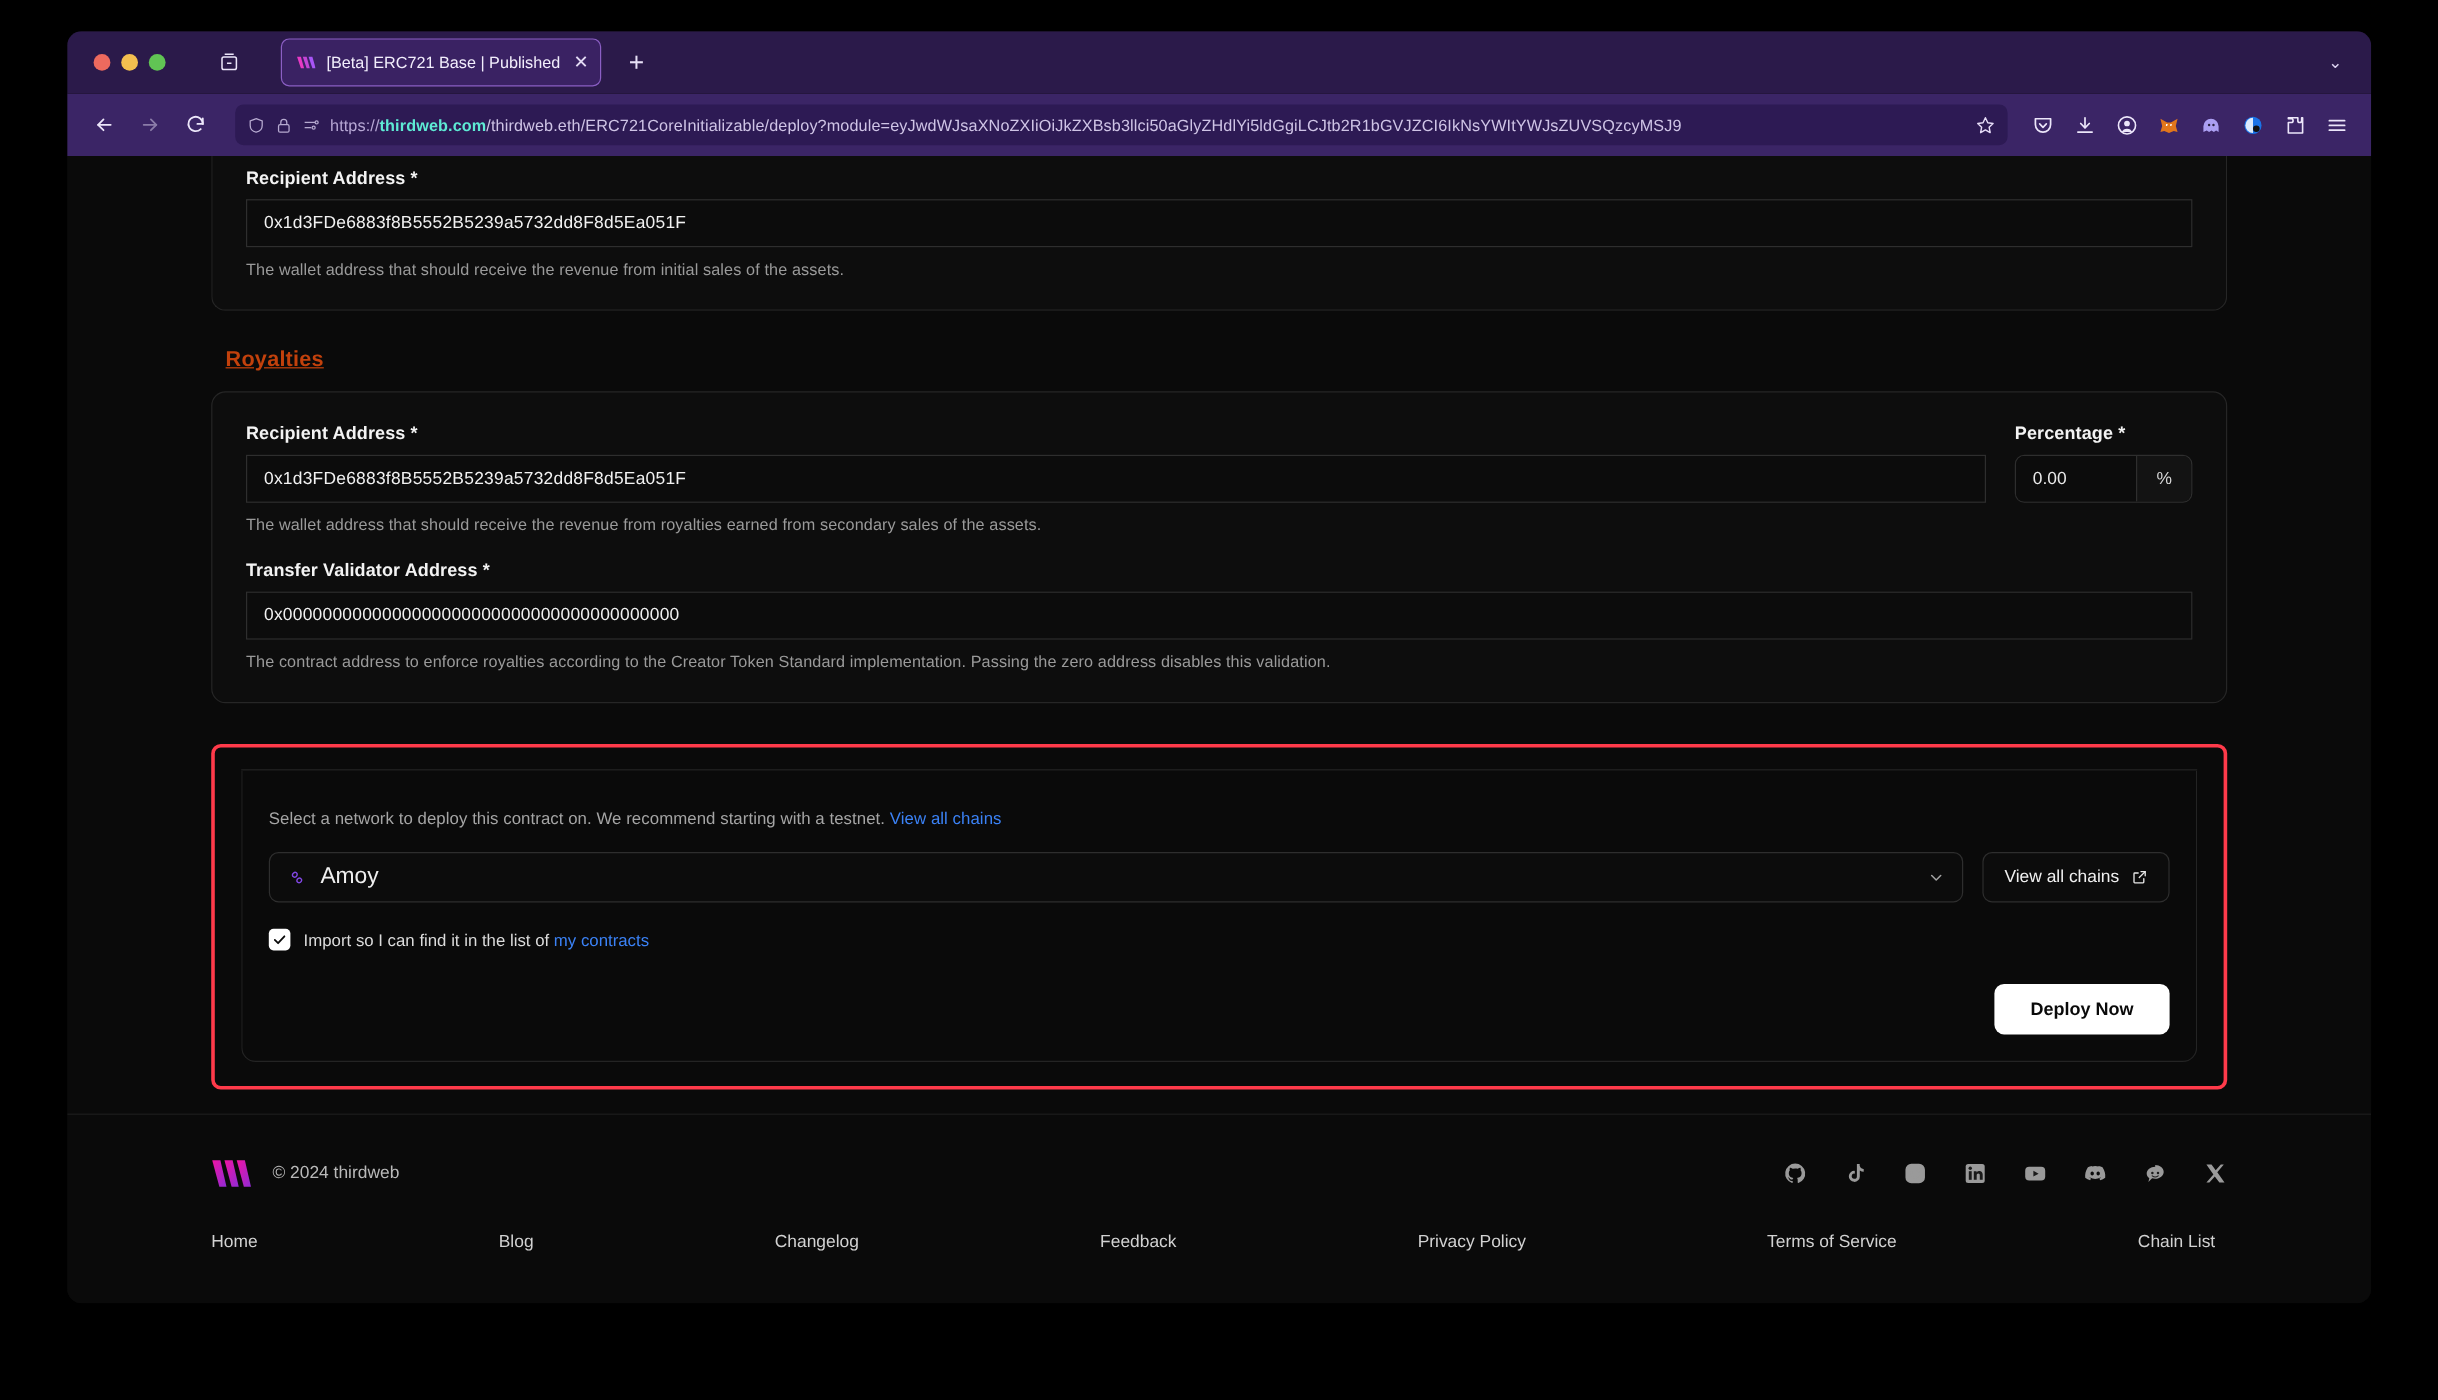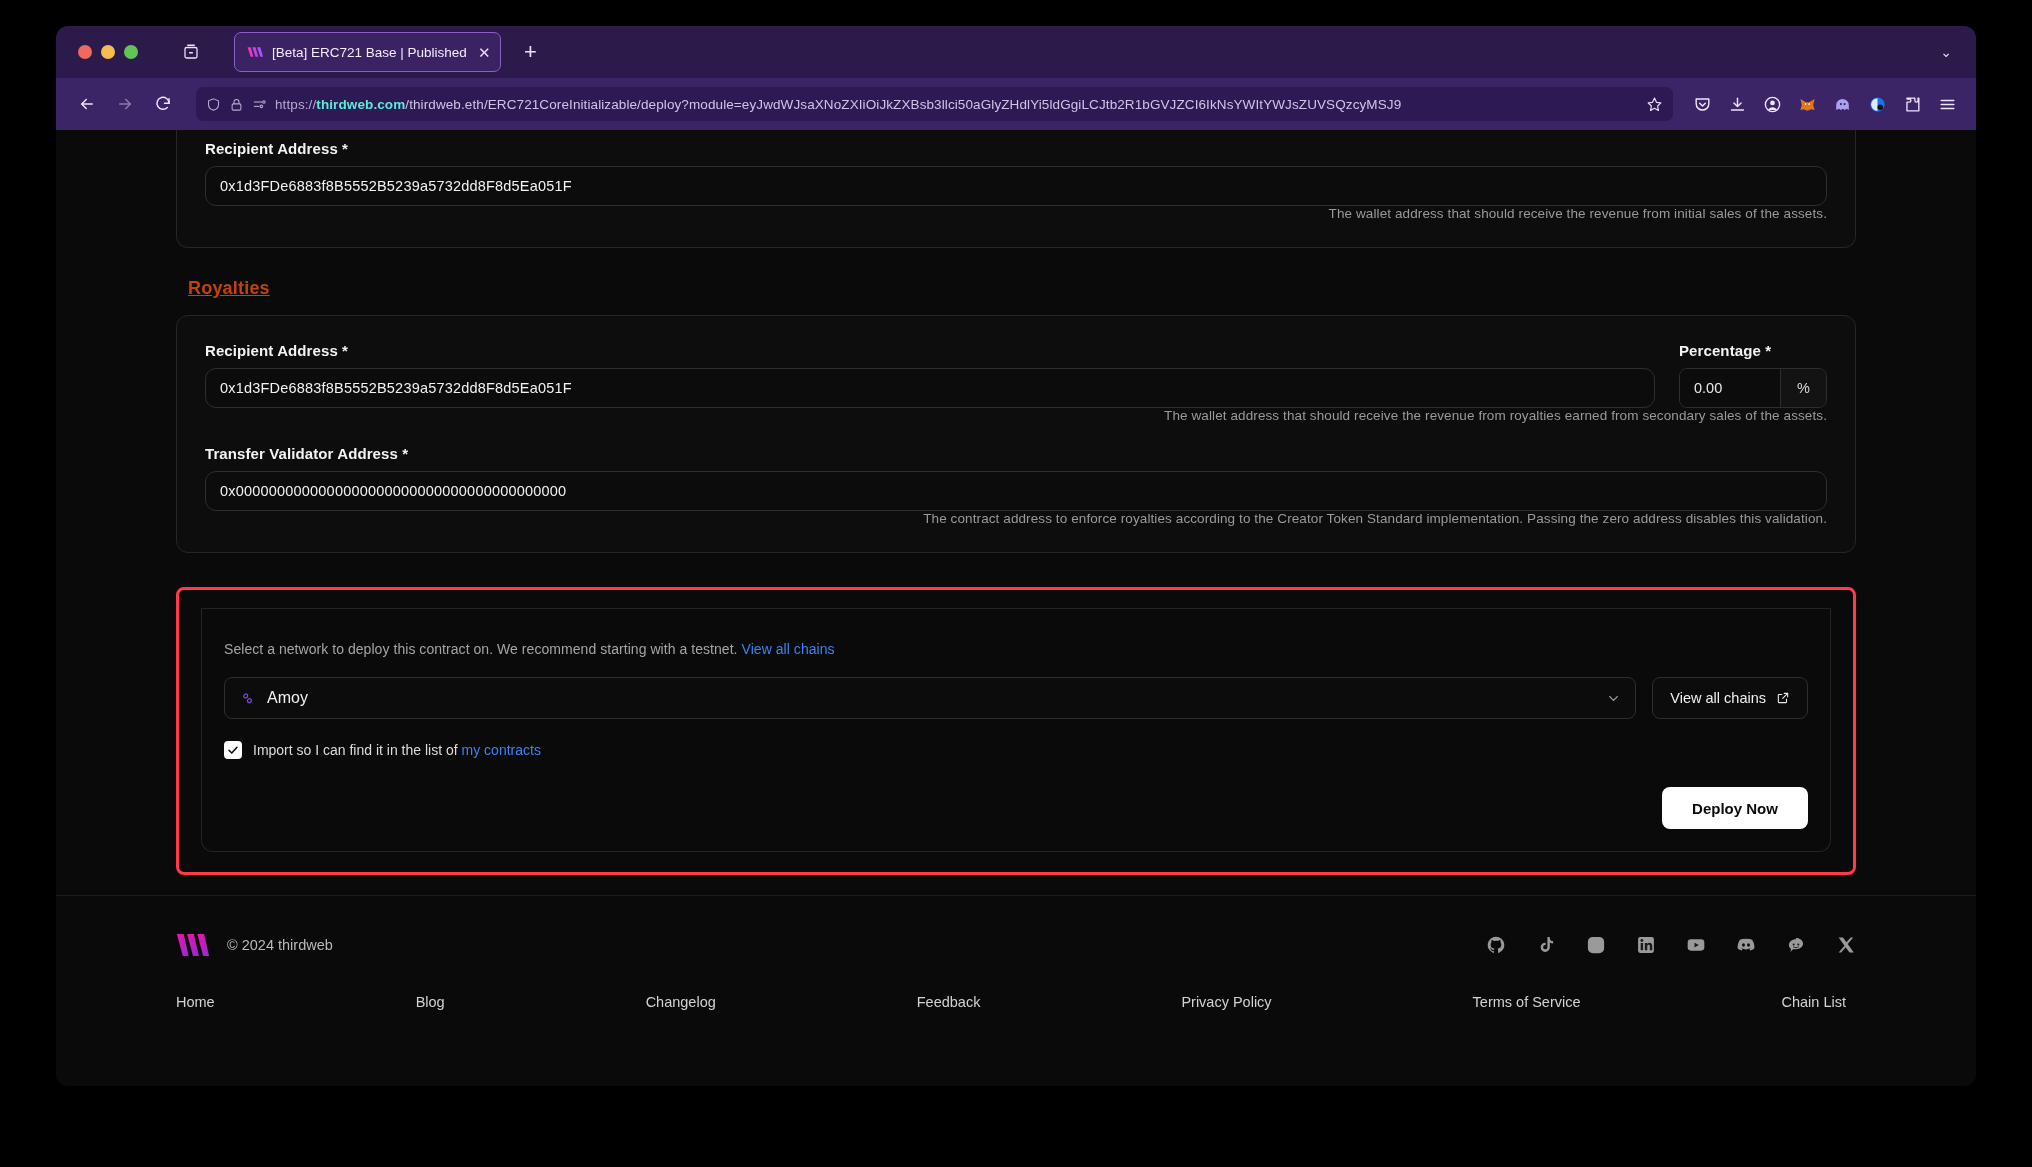--- a/index.html
+++ b/index.html
@@ -148,34 +148,34 @@
   .field-label {
     font-size: 15px;
     font-weight: 700;
     color: #f3f3f3;
     margin-bottom: 9px;
     letter-spacing: .1px;
   }
   .input {
     height: 40px;
     border: 1px solid #2e2e2e;
-    border-radius: 11px;
+    border-radius: 0;
     background: #0c0c0c;
     color: #f2f2f2;
     font-size: 14.5px;
     display: flex;
     align-items: center;
     padding: 0 14px;
     letter-spacing: .2px;
   }
   .helper {
+    margin-top: 11px;
     font-size: 13.5px;
     color: #9a9a9a;
     letter-spacing: .1px;
-    text-align: right;
   }
   .section-title {
     font-size: 18px;
     font-weight: 700;
     color: #c2410c;
     margin: 30px 0 16px 12px;
     letter-spacing: .2px;
     text-decoration: underline;
   }
   .royalty-row {
@@ -237,21 +237,21 @@
   .chain-select {
     flex: 1 1 auto;
     height: 42px;
     border: 1px solid #2e2e2e;
     border-radius: 8px;
     background: #0c0c0c;
     display: flex; align-items: center;
     padding: 0 14px;
     gap: 11px;
   }
-  .chain-name { font-size: 16px; color: #f0f0f0; flex: 1 1 auto; }
+  .chain-name { font-size: 19px; color: #f0f0f0; flex: 1 1 auto; }
   .chev { width: 15px; height: 15px; opacity: .8; }
   .viewall-btn {
     height: 42px;
     border: 1px solid #2e2e2e;
     border-radius: 8px;
     background: #0c0c0c;
     display: flex; align-items: center; gap: 10px;
     padding: 0 17px;
     font-size: 14.5px; color: #f0f0f0;
     white-space: nowrap;

